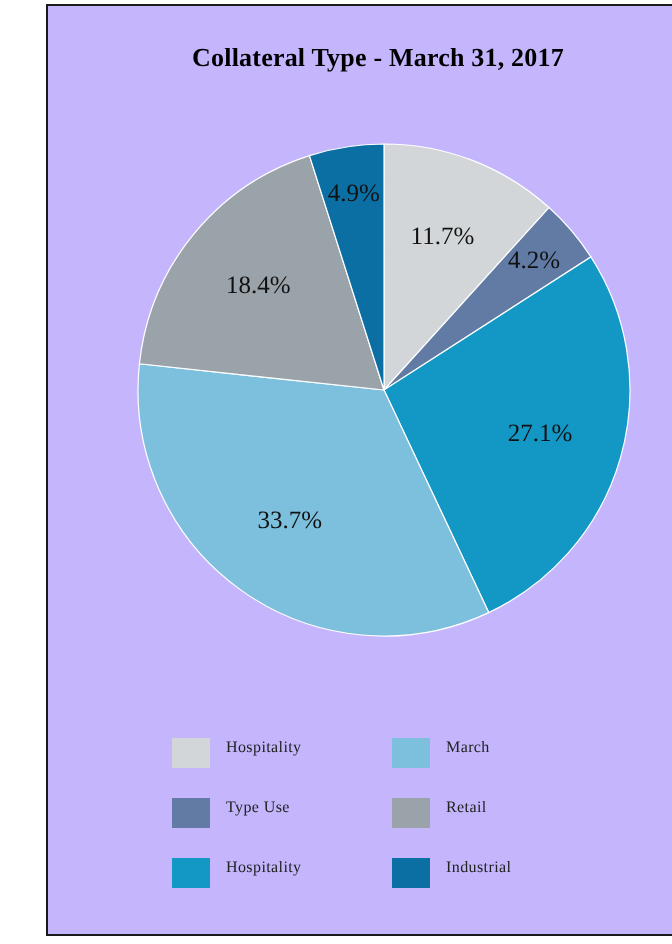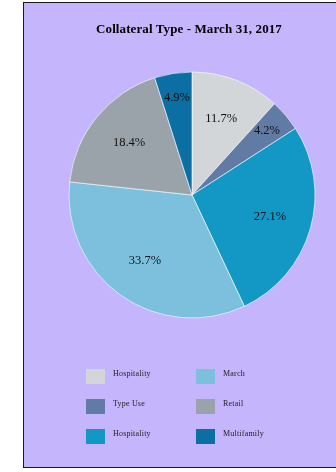--- a/index.html
+++ b/index.html
@@ -128,17 +128,17 @@
       <div class="legend-item">
         <span class="legend-swatch" style="background: rgb(155, 163, 170);"></span>
         <span class="legend-label">Retail</span>
       </div>
       <div class="legend-item">
         <span class="legend-swatch" style="background: rgb(19, 151, 196);"></span>
         <span class="legend-label">Hospitality</span>
       </div>
       <div class="legend-item">
         <span class="legend-swatch" style="background: rgb(11, 111, 164);"></span>
-        <span class="legend-label">Multifamily</span>
+        <span class="legend-label">Industrial</span>
       </div>
     </div>
 
 </div>
 
 </body></html>

